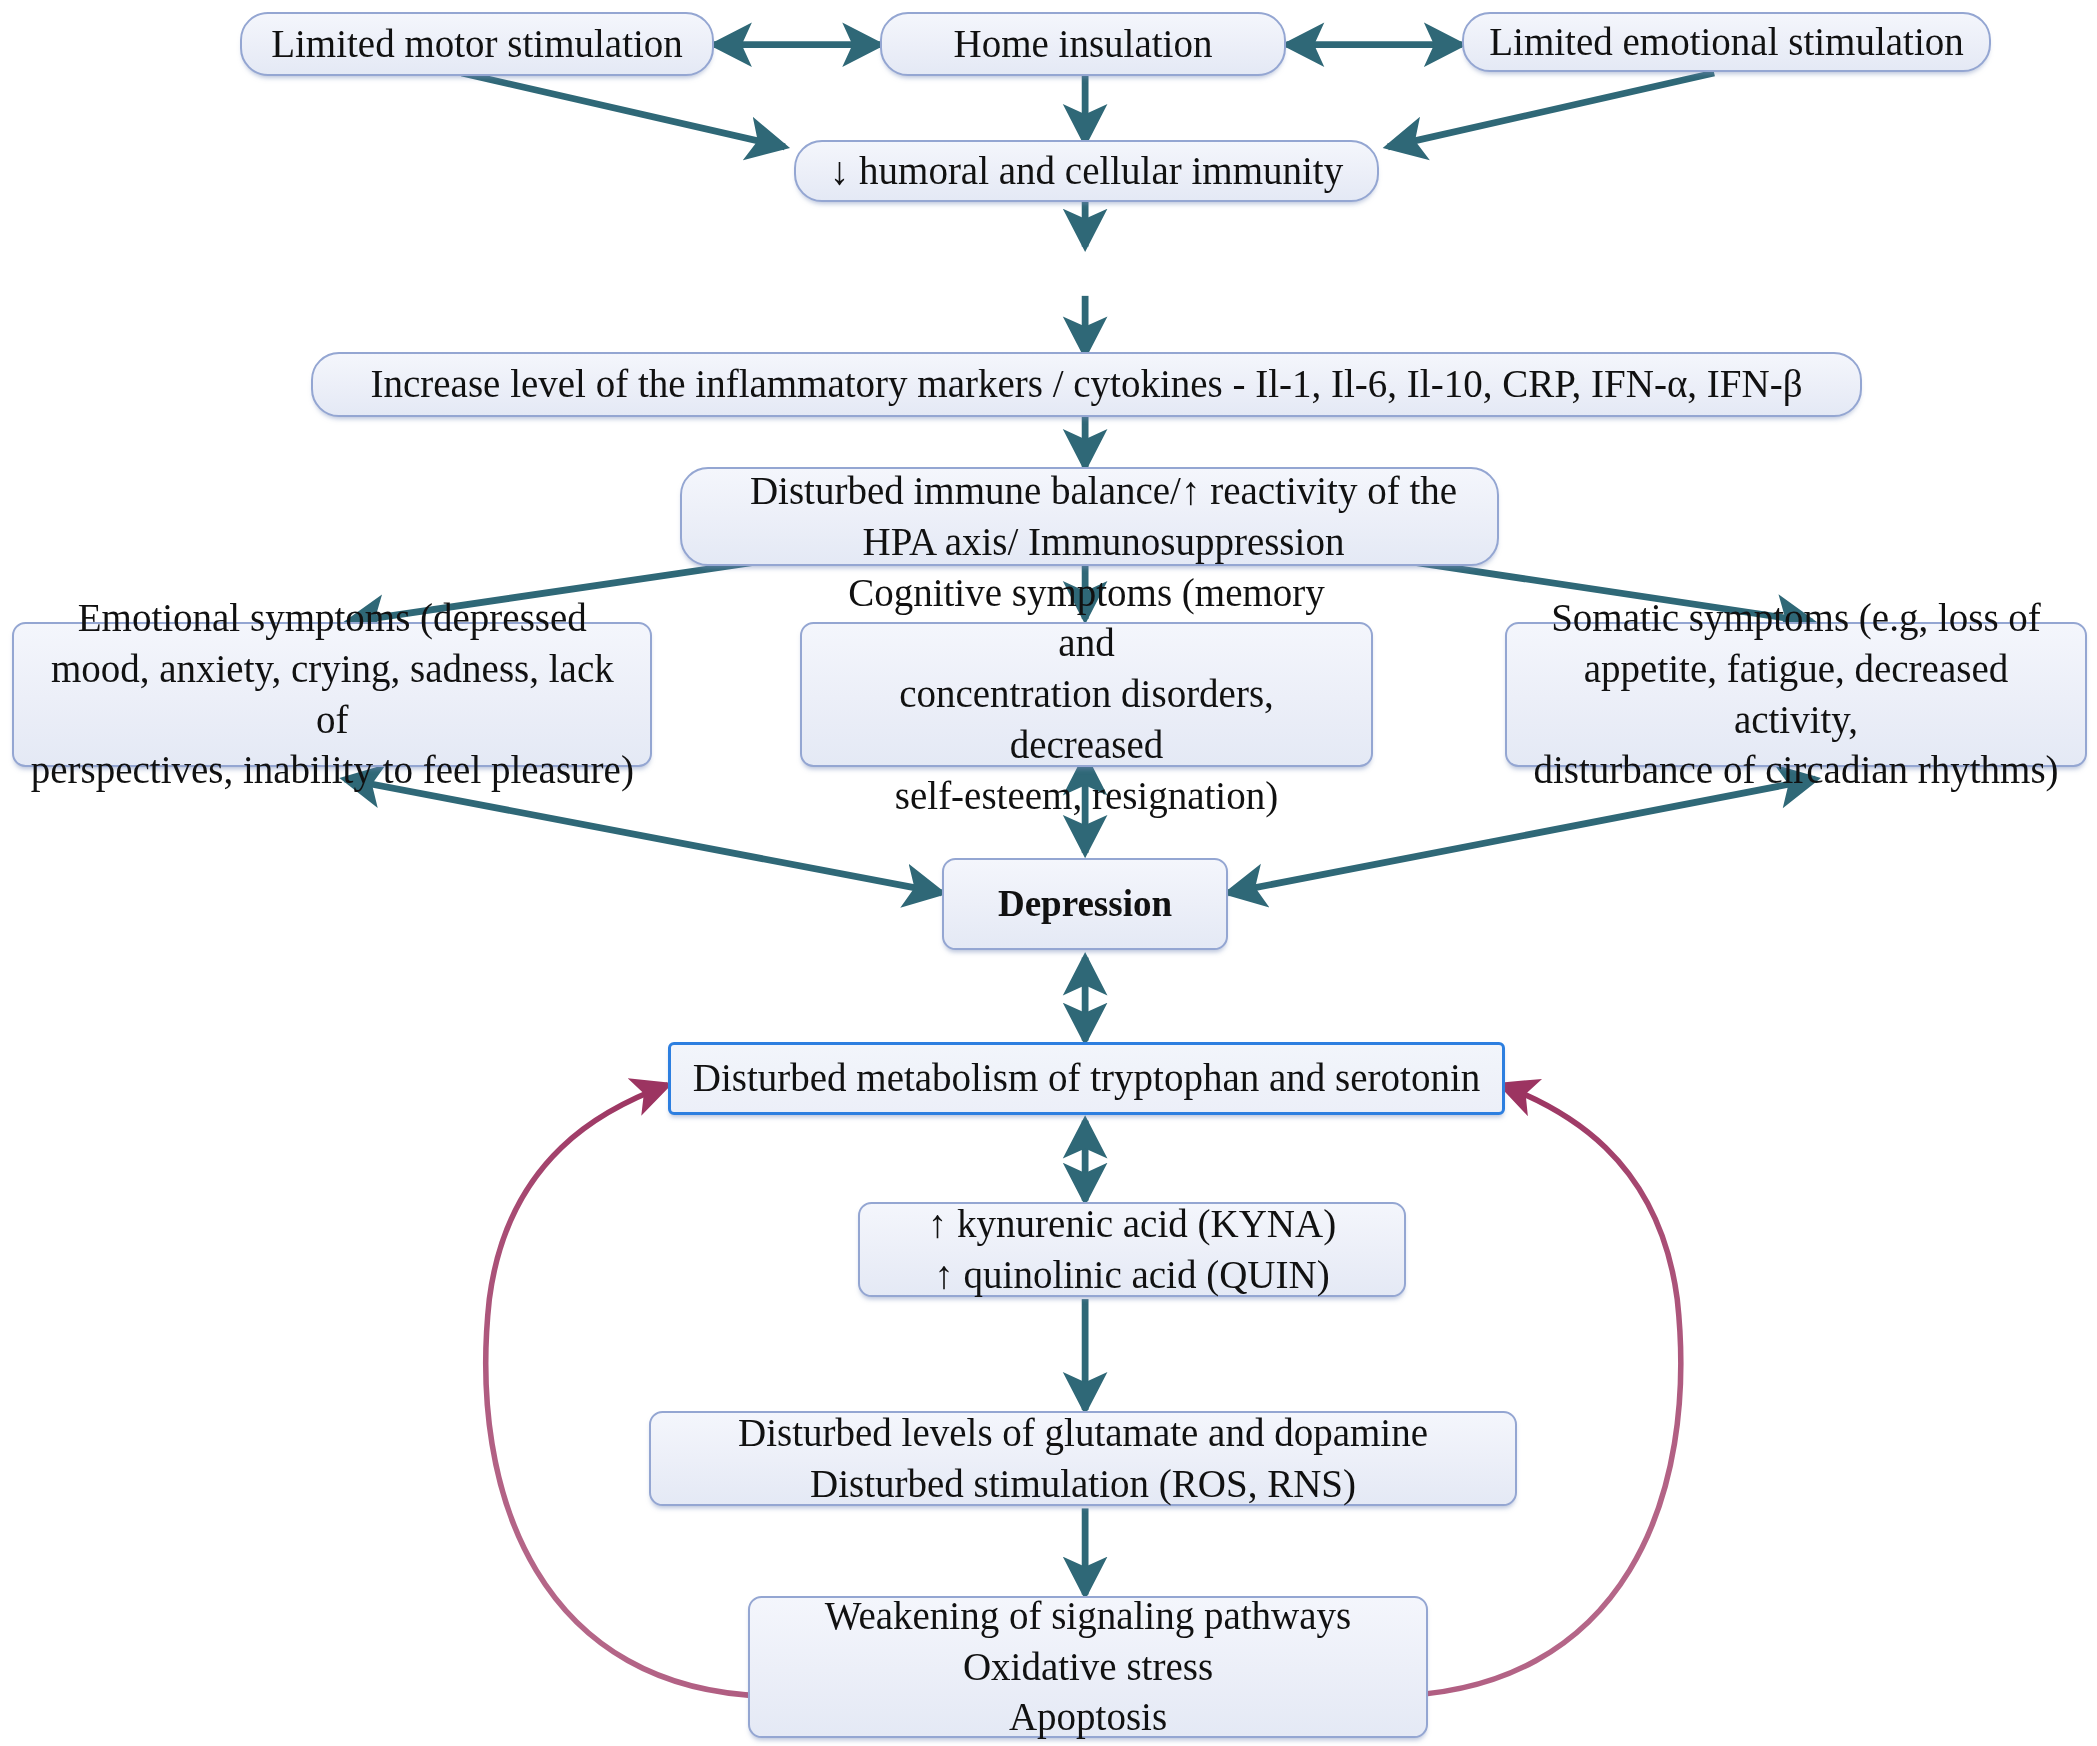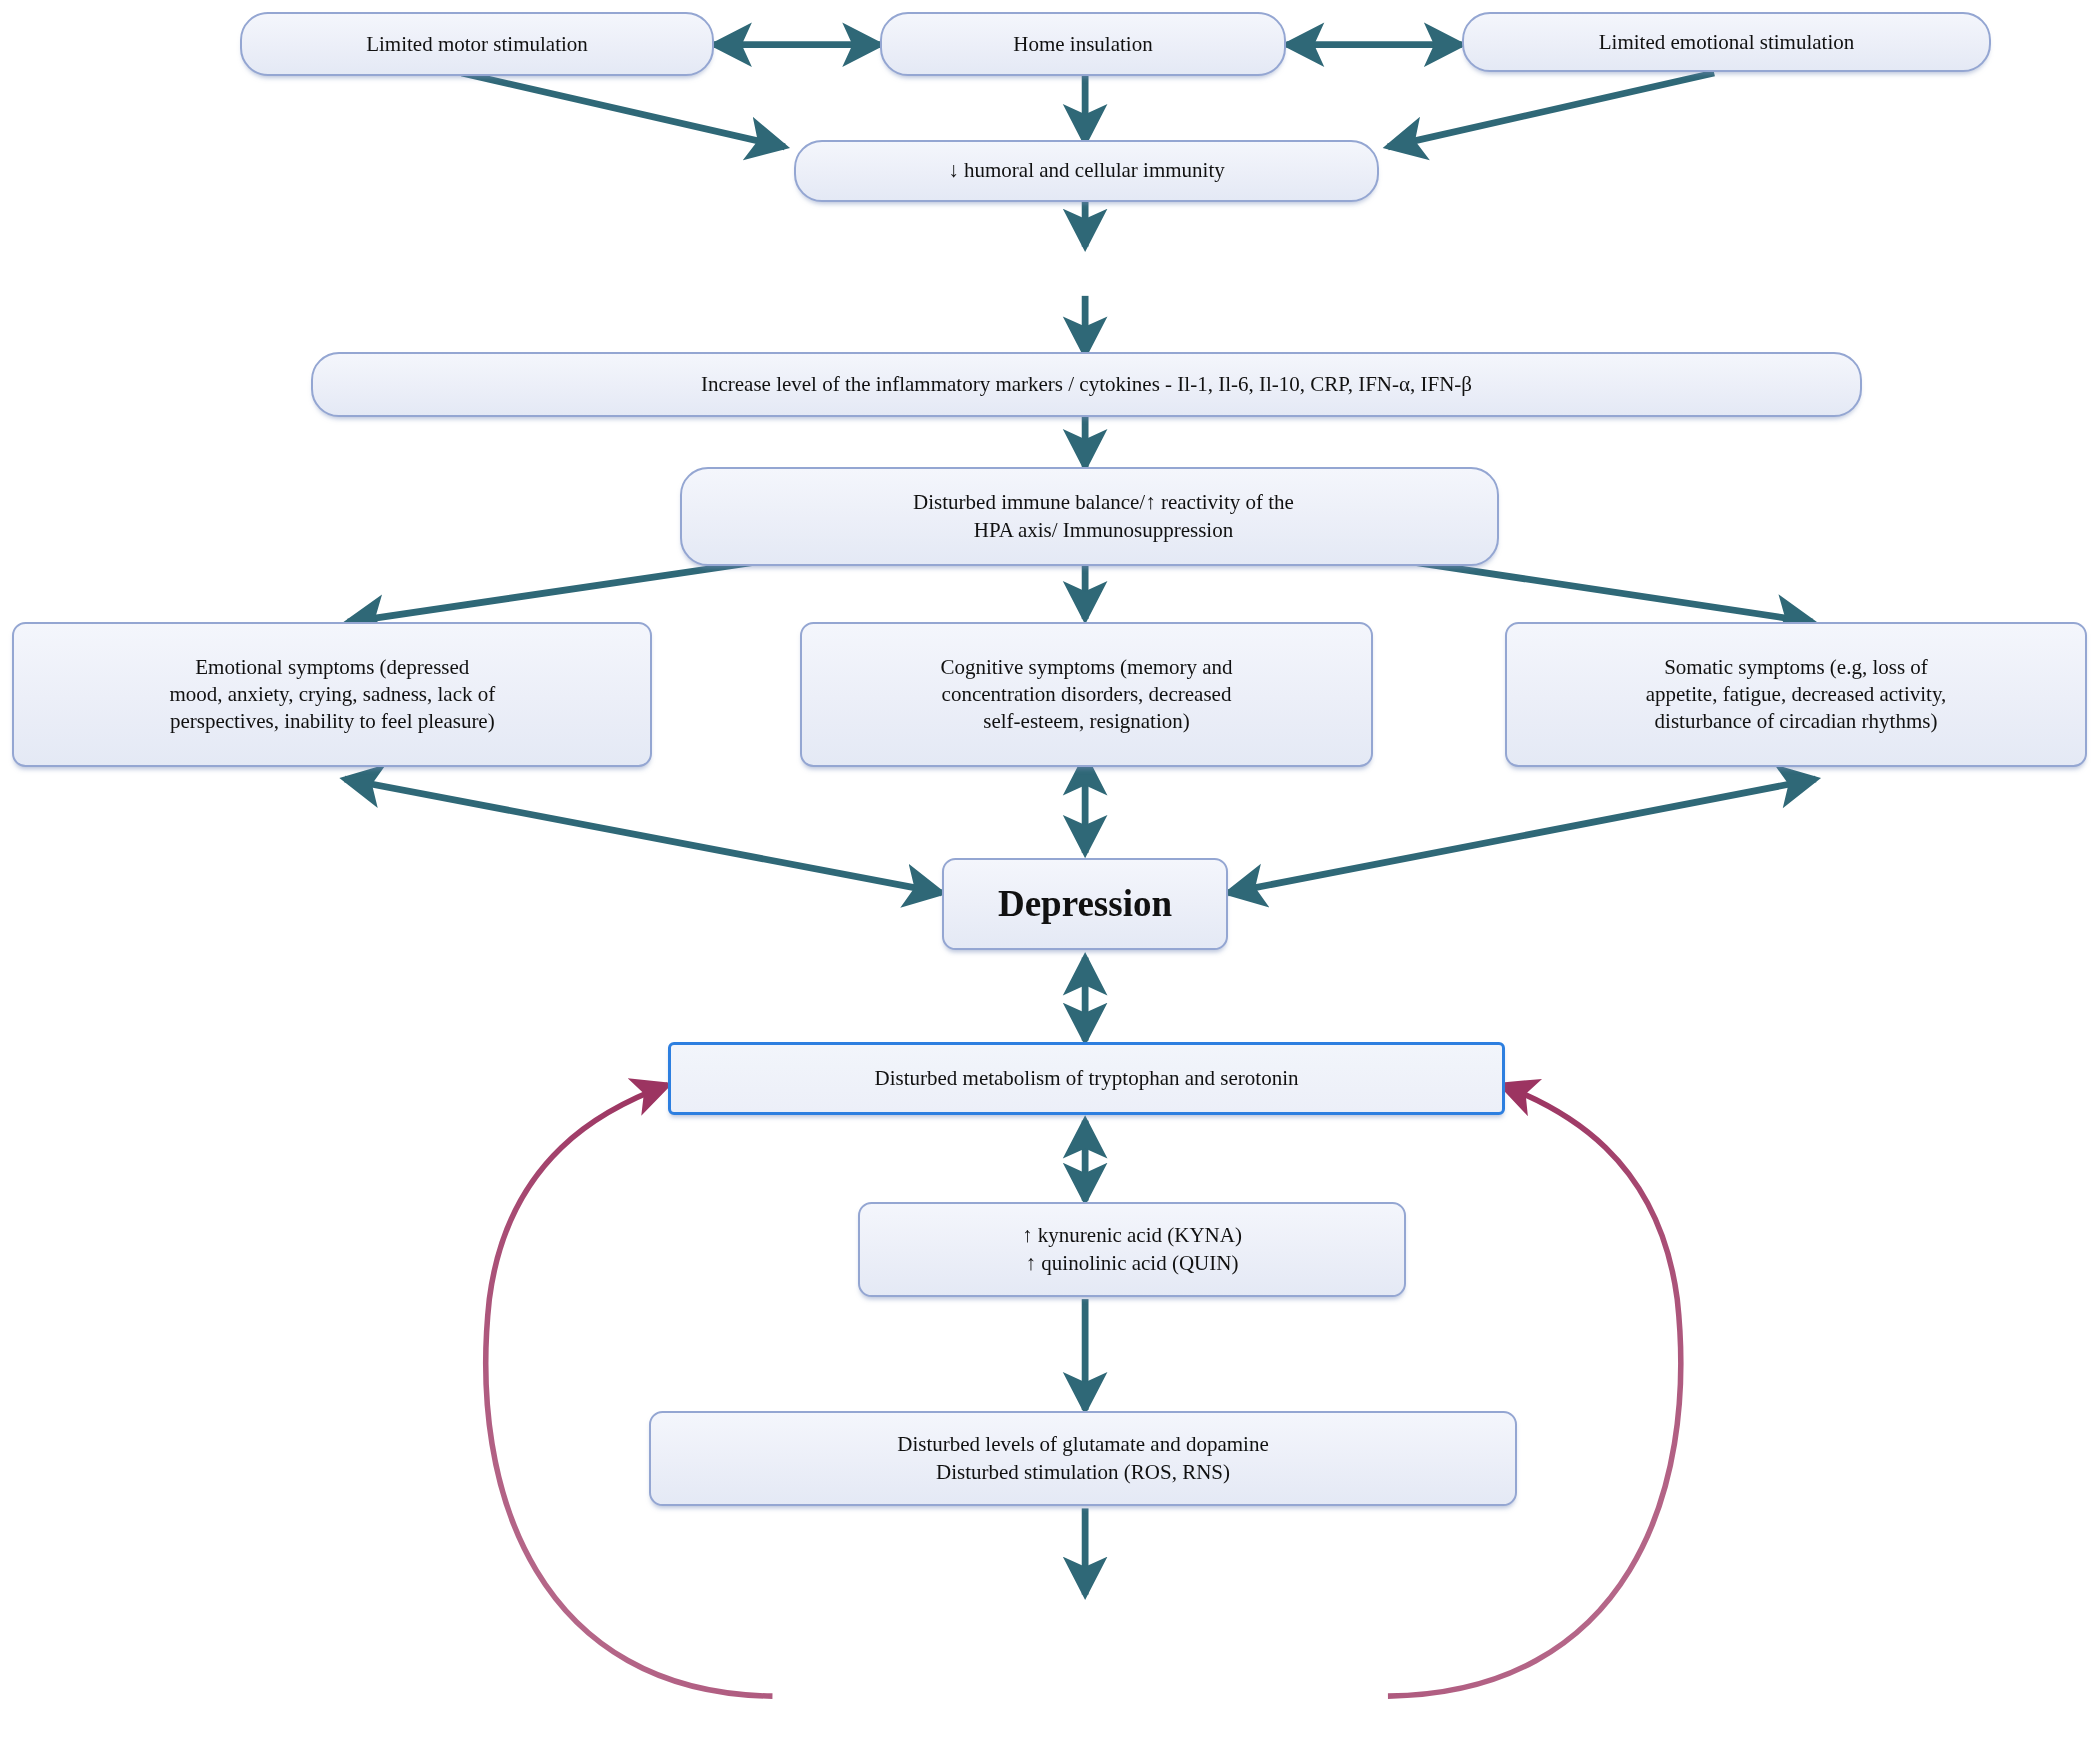--- a/index.html
+++ b/index.html
@@ -33,21 +33,21 @@
     position: absolute;
     box-sizing: border-box;
     background: #eef1f9;
     border: 2.5px solid #94a6d2;
     border-radius: 28px;
     display: flex;
     align-items: center;
     justify-content: center;
     text-align: center;
     color: #111111;
-    font-size: 21px;
+    font-size: 39px;
     line-height: 1.30;
     padding: 3.7px 16px;
     z-index: 3;
     box-shadow: 0 4.3px 5.5px -2.5px rgba(120,140,185,0.55);
     background-image: linear-gradient(to bottom, #f4f6fc 0%, #eceff8 52%, #e4e9f5 100%);
   }
   .node.sharp {
     border-radius: 13.5px;
   }
   .node.square-accent {
@@ -184,15 +184,20 @@
   <div class="node sharp" style="left:813px; top:1202px; width:548px; height:95px;margin-left:45px;">
     <span class="txt">↑ kynurenic acid (KYNA)
 ↑ quinolinic acid (QUIN)</span>
   </div>
 
   <div class="node sharp" style="left:649px; top:1411px; width:868px; height:95px;">
     <span class="txt">Disturbed levels of glutamate and dopamine
 Disturbed stimulation (ROS, RNS)</span>
   </div>
 
+  <div class="node sharp" style="left:748px; top:1596px; width:680px; height:142px;">
+    <span class="txt">Weakening of signaling pathways
+Oxidative stress
+Apoptosis</span>
+  </div>
 
 </div>
 
 
 </body></html>

